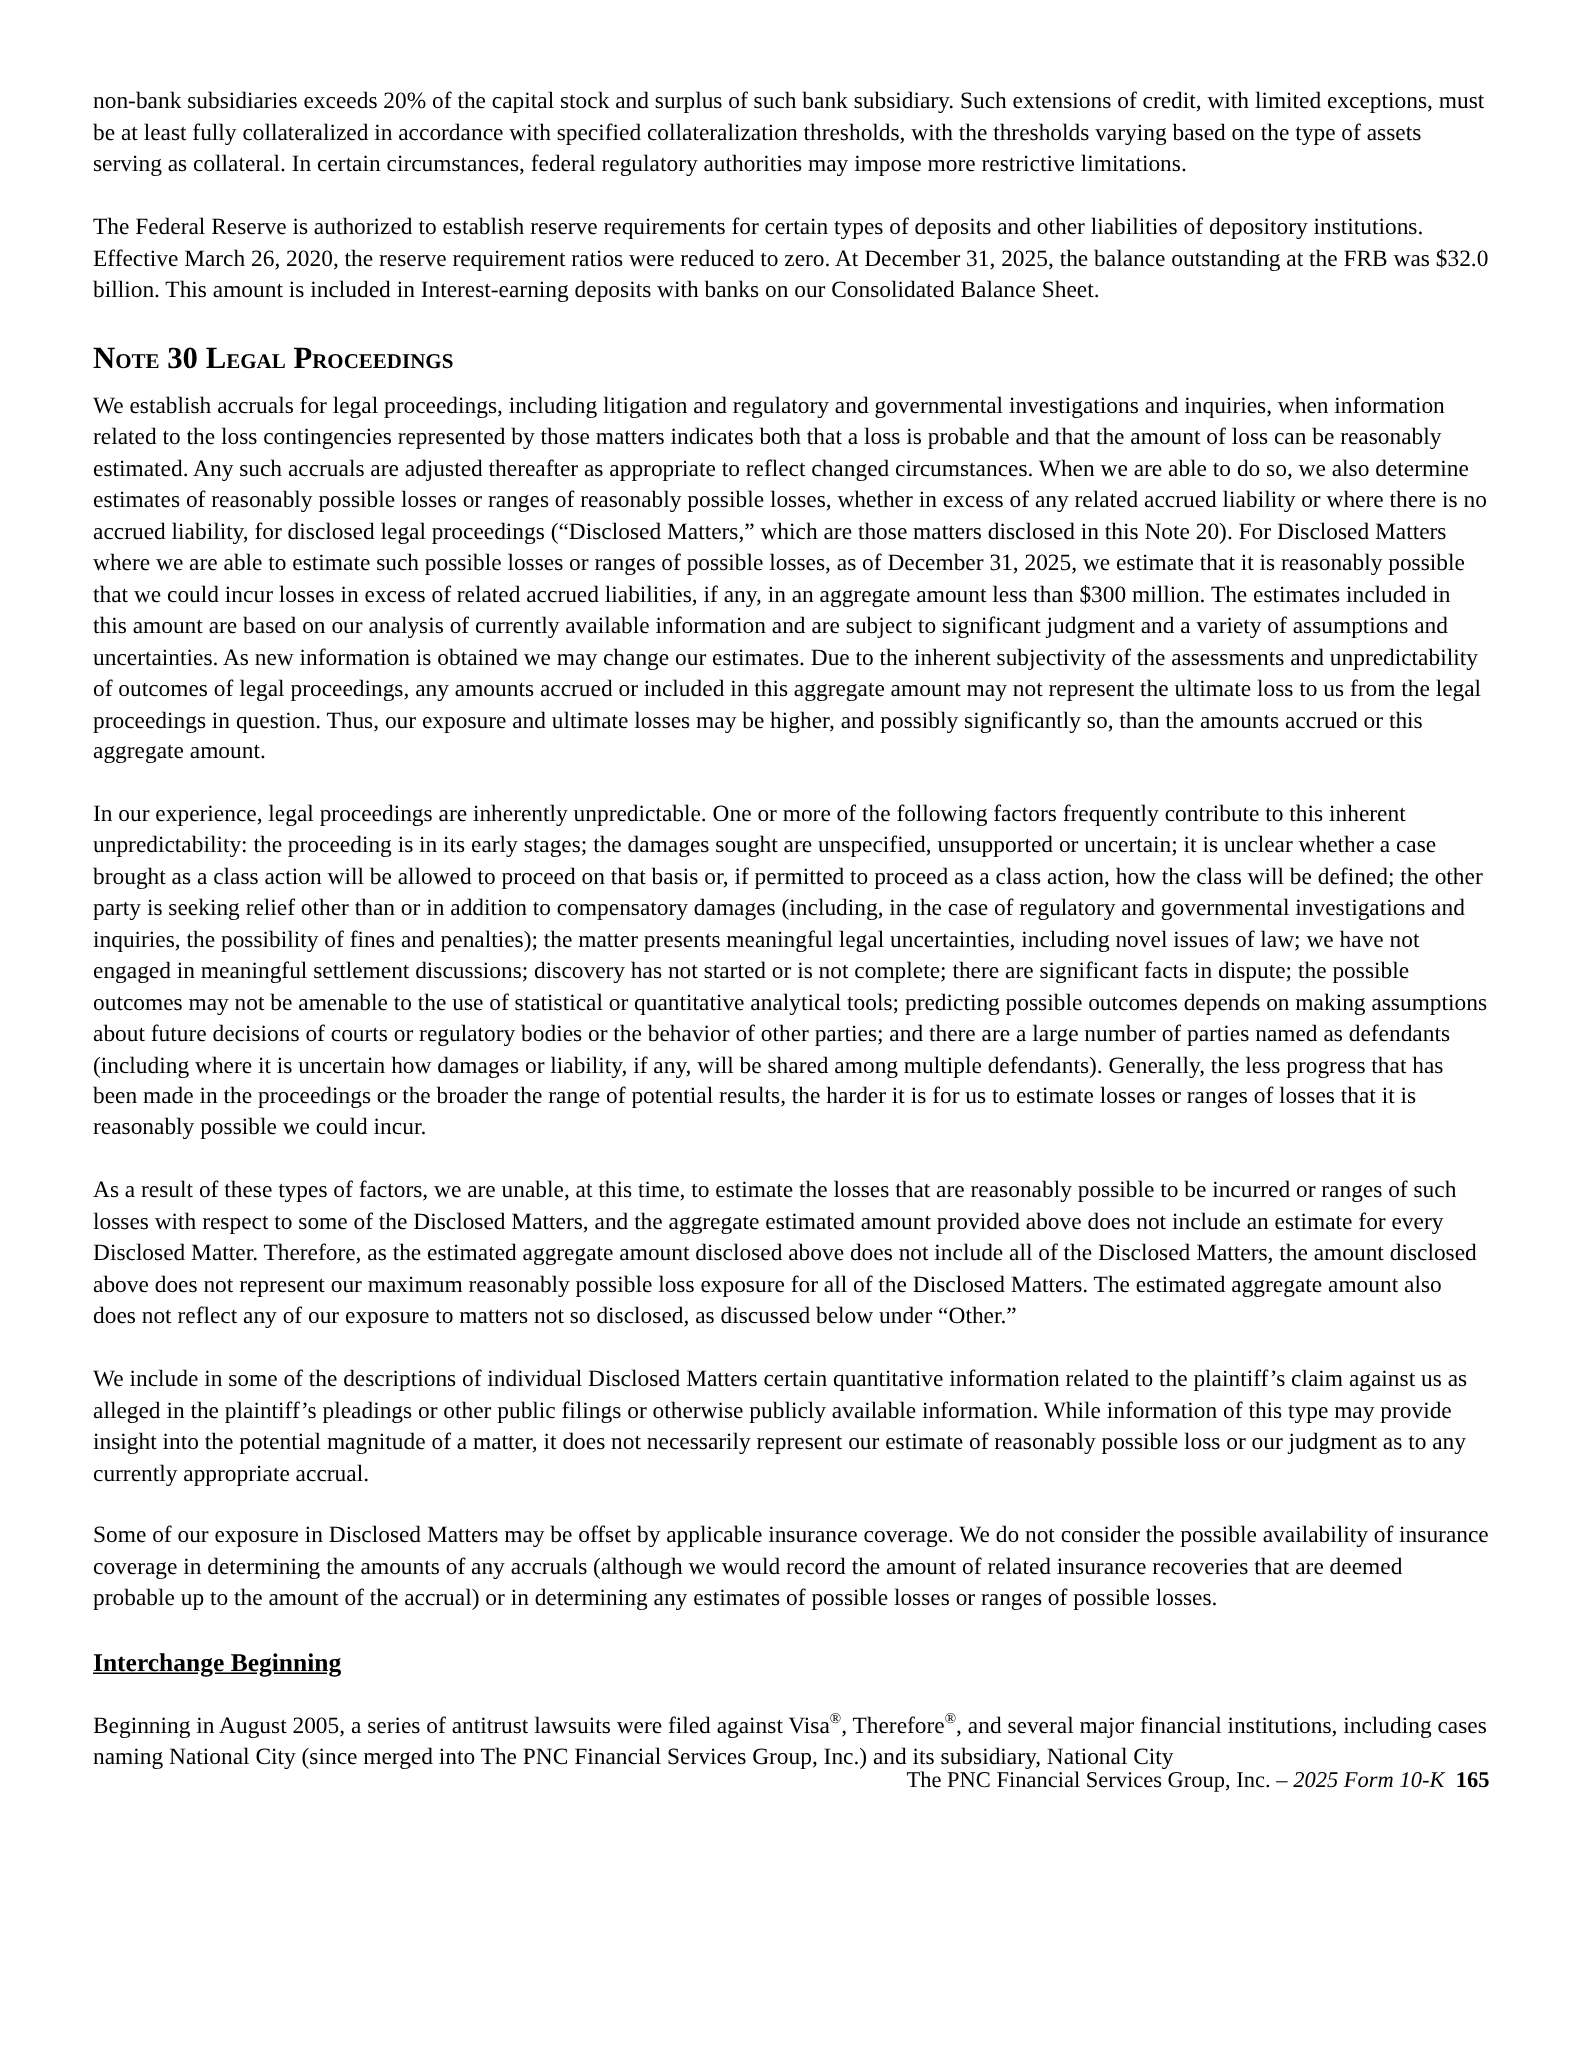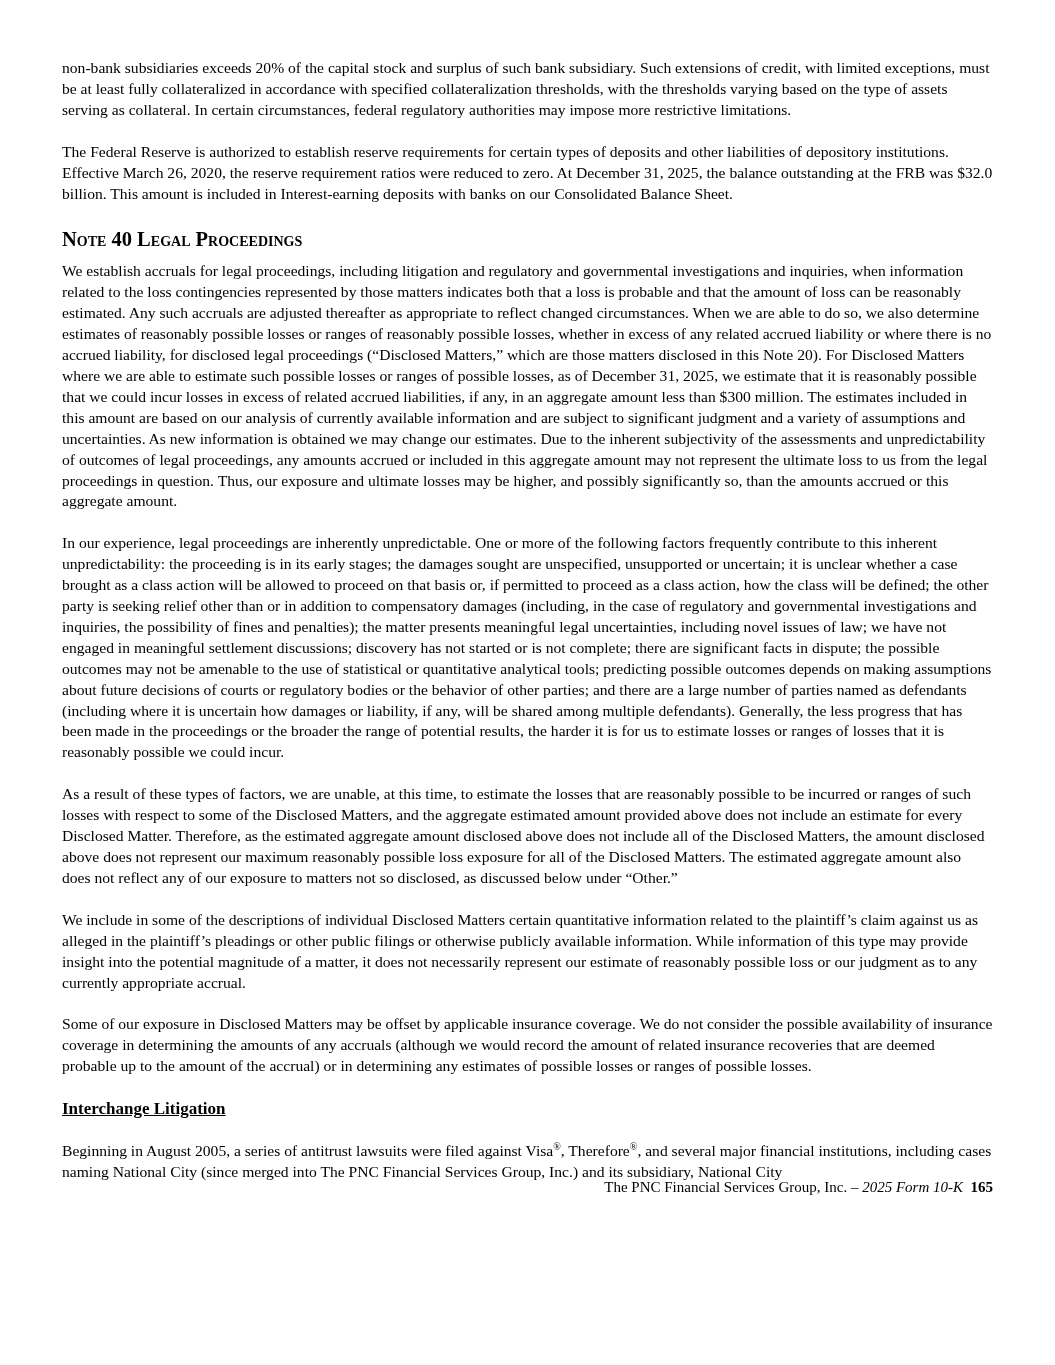--- a/index.html
+++ b/index.html
@@ -60,32 +60,32 @@
 </head>
 <body>
 
 <div class="page">
   <div class="content">
 
     <p class="body-text">non-bank subsidiaries exceeds 20% of the capital stock and surplus of such bank subsidiary. Such extensions of credit, with limited exceptions, must be at least fully collateralized in accordance with specified collateralization thresholds, with the thresholds varying based on the type of assets serving as collateral. In certain circumstances, federal regulatory authorities may impose more restrictive limitations.</p>
 
     <p class="body-text">The Federal Reserve is authorized to establish reserve requirements for certain types of deposits and other liabilities of depository institutions. Effective March 26, 2020, the reserve requirement ratios were reduced to zero. At December 31, 2025, the balance outstanding at the FRB was $32.0 billion. This amount is included in Interest-earning deposits with banks on our Consolidated Balance Sheet.</p>
 
-    <h2 class="note-heading">Note 40 Legal Proceedings</h2>
+    <h2 class="note-heading">Note 30 Legal Proceedings</h2>
 
     <p class="body-text">We establish accruals for legal proceedings, including litigation and regulatory and governmental investigations and inquiries, when information related to the loss contingencies represented by those matters indicates both that a loss is probable and that the amount of loss can be reasonably estimated. Any such accruals are adjusted thereafter as appropriate to reflect changed circumstances. When we are able to do so, we also determine estimates of reasonably possible losses or ranges of reasonably possible losses, whether in excess of any related accrued liability or where there is no accrued liability, for disclosed legal proceedings (“Disclosed Matters,” which are those matters disclosed in this Note 20). For Disclosed Matters where we are able to estimate such possible losses or ranges of possible losses, as of December 31, 2025, we estimate that it is reasonably possible that we could incur losses in excess of related accrued liabilities, if any, in an aggregate amount less than $300 million. The estimates included in this amount are based on our analysis of currently available information and are subject to significant judgment and a variety of assumptions and uncertainties. As new information is obtained we may change our estimates. Due to the inherent subjectivity of the assessments and unpredictability of outcomes of legal proceedings, any amounts accrued or included in this aggregate amount may not represent the ultimate loss to us from the legal proceedings in question. Thus, our exposure and ultimate losses may be higher, and possibly significantly so, than the amounts accrued or this aggregate amount.</p>
 
     <p class="body-text">In our experience, legal proceedings are inherently unpredictable. One or more of the following factors frequently contribute to this inherent unpredictability: the proceeding is in its early stages; the damages sought are unspecified, unsupported or uncertain; it is unclear whether a case brought as a class action will be allowed to proceed on that basis or, if permitted to proceed as a class action, how the class will be defined; the other party is seeking relief other than or in addition to compensatory damages (including, in the case of regulatory and governmental investigations and inquiries, the possibility of fines and penalties); the matter presents meaningful legal uncertainties, including novel issues of law; we have not engaged in meaningful settlement discussions; discovery has not started or is not complete; there are significant facts in dispute; the possible outcomes may not be amenable to the use of statistical or quantitative analytical tools; predicting possible outcomes depends on making assumptions about future decisions of courts or regulatory bodies or the behavior of other parties; and there are a large number of parties named as defendants (including where it is uncertain how damages or liability, if any, will be shared among multiple defendants). Generally, the less progress that has been made in the proceedings or the broader the range of potential results, the harder it is for us to estimate losses or ranges of losses that it is reasonably possible we could incur.</p>
 
     <p class="body-text">As a result of these types of factors, we are unable, at this time, to estimate the losses that are reasonably possible to be incurred or ranges of such losses with respect to some of the Disclosed Matters, and the aggregate estimated amount provided above does not include an estimate for every Disclosed Matter. Therefore, as the estimated aggregate amount disclosed above does not include all of the Disclosed Matters, the amount disclosed above does not represent our maximum reasonably possible loss exposure for all of the Disclosed Matters. The estimated aggregate amount also does not reflect any of our exposure to matters not so disclosed, as discussed below under “Other.”</p>
 
     <p class="body-text">We include in some of the descriptions of individual Disclosed Matters certain quantitative information related to the plaintiff’s claim against us as alleged in the plaintiff’s pleadings or other public filings or otherwise publicly available information. While information of this type may provide insight into the potential magnitude of a matter, it does not necessarily represent our estimate of reasonably possible loss or our judgment as to any currently appropriate accrual.</p>
 
     <p class="body-text">Some of our exposure in Disclosed Matters may be offset by applicable insurance coverage. We do not consider the possible availability of insurance coverage in determining the amounts of any accruals (although we would record the amount of related insurance recoveries that are deemed probable up to the amount of the accrual) or in determining any estimates of possible losses or ranges of possible losses.</p>
 
-    <h3 class="sub-heading">Interchange Litigation</h3>
+    <h3 class="sub-heading">Interchange Beginning</h3>
 
     <p class="body-text"><span>Beginning in August 2005, a series of antitrust lawsuits were filed against Visa</span><sup class="reg-mark">®</sup><span>, Therefore</span><sup class="reg-mark">®</sup><span>, and several major financial institutions, including cases naming National City (since merged into The PNC Financial Services Group, Inc.) and its subsidiary, National City</span></p>
 
   </div>
 
   <div class="footer"><span>The PNC Financial Services Group, Inc. – </span><span class="italic">2025 Form 10-K</span><span>&nbsp; </span><span class="bold">165</span></div>
 </div>
 
 </body></html>

